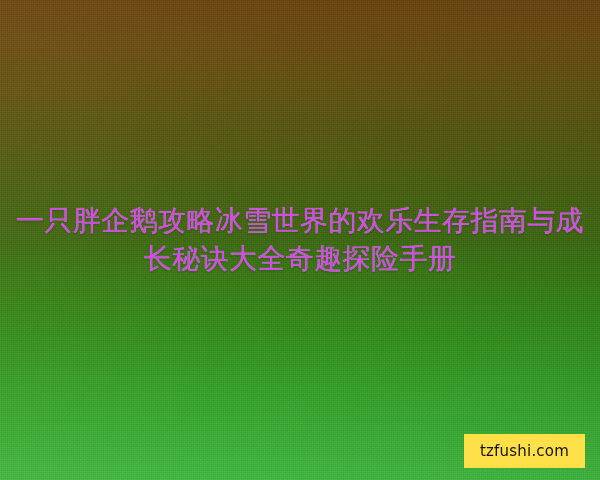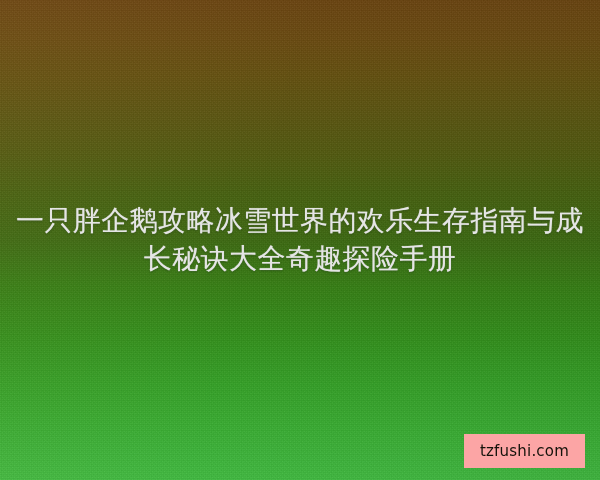--- a/index.html
+++ b/index.html
@@ -93,39 +93,39 @@
     position: absolute;
     left: 0;
     right: 0;
     top: 202px;
     text-align: center;
     padding: 0 16px;
     box-sizing: border-box;
   }
   .title-text {
     display: block;
-    color: #e5e5e5;
+    color: #d946ef;
     font-size: 28px;
     line-height: 38px;
     font-weight: 400;
     letter-spacing: 0.4px;
     text-shadow:
       0 0 1px rgba(255,255,255,0.55),
       0 1px 2px rgba(20, 45, 10, 0.45);
     white-space: normal;
     word-break: break-all;
   }
 
   .watermark-badge {
     position: absolute;
     left: 464px;
     top: 434px;
     width: 121px;
     height: 34px;
-    background: #fca5a5;
+    background: #fde047;
     display: flex;
     align-items: center;
     justify-content: center;
     box-sizing: border-box;
   }
   .watermark-text {
     color: #14120a;
     font-size: 15px;
     line-height: 15px;
     letter-spacing: 0.2px;

